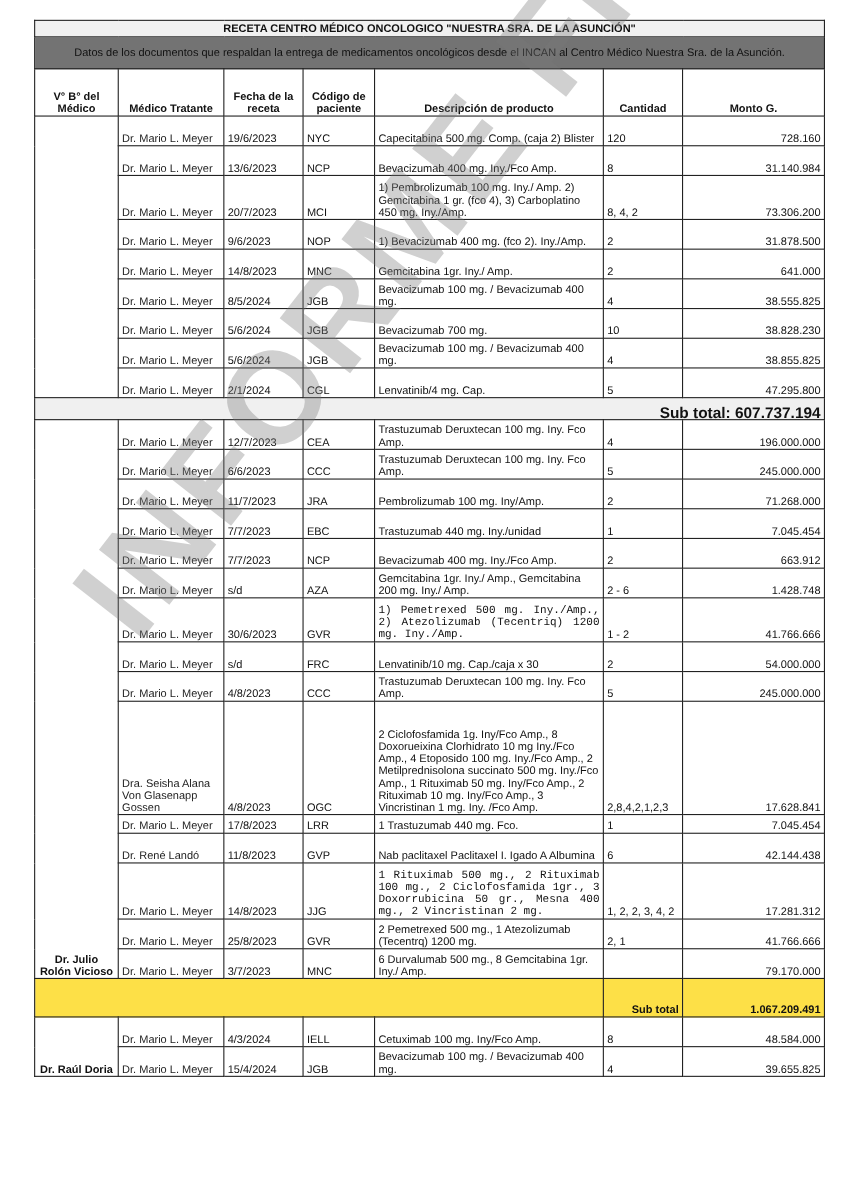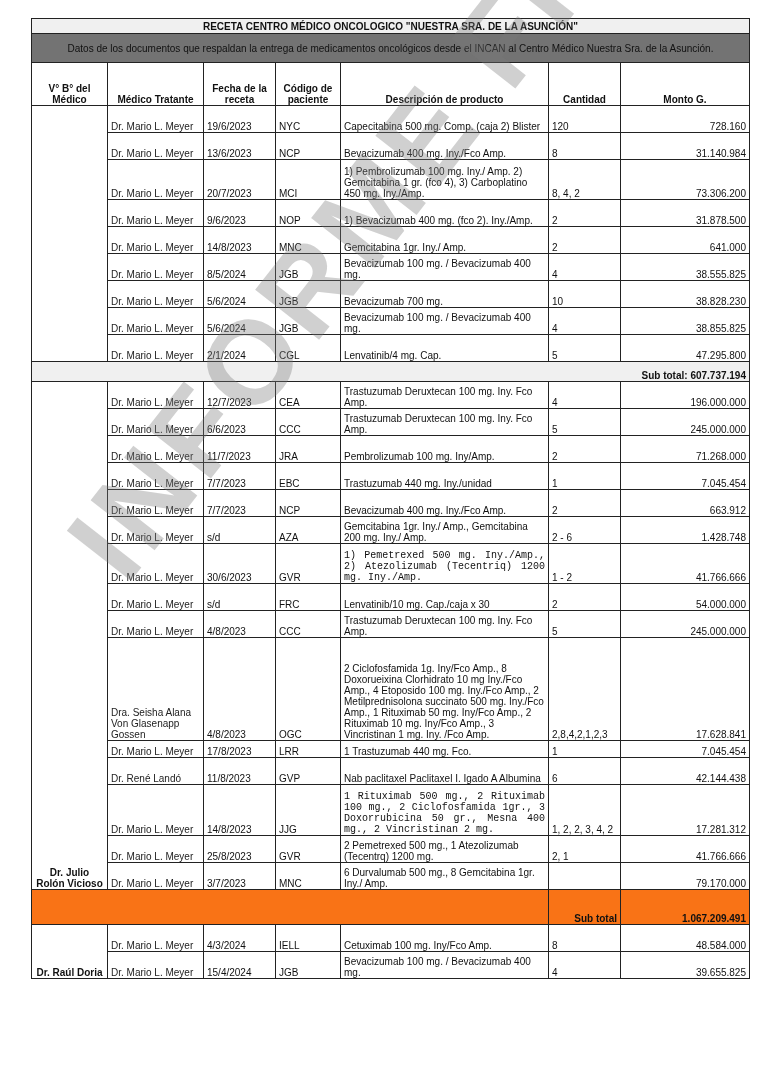--- a/index.html
+++ b/index.html
@@ -11,22 +11,22 @@
   .col-hdr th { font-weight:bold; font-size:11px; line-height:12px; text-align:center; vertical-align:middle; height:42px;margin-top:12px; }
   .col-hdr th.small { font-size:10px; }
   td.vb { font-weight:bold; text-align:center; vertical-align:middle; font-size:12px; line-height:17px; }
   td.med { color:#222; font-size:11px; line-height:12px; }
   td.date { vertical-align:top; padding-top:2px; font-size:10px; }
   td.code { text-align:left; font-size:11.5px; line-height:13px; }
   td.desc { font-size:10px; line-height:11px; }
   td.desc.just { text-align:justify;font-family:Liberation Mono, monospace; }
   td.qty { text-align:left; font-size:10.5px; }
   td.amt { text-align:right; font-size:10.5px; }
-  tr.subtotal td { background:#f0f0f0; font-weight:bold; font-size:10px; height:19px; }
-  tr.subtotal2 td { background:#f97316; font-weight:bold; font-size:10px; height:34px; }
+  tr.subtotal td { background:#f0f0f0; font-weight:bold; font-size:14px; height:19px; }
+  tr.subtotal2 td { background:#fde047; font-weight:bold; font-size:10px; height:34px; }
   .watermark { position:absolute; left:40px; top:520px; transform:rotate(-52deg); transform-origin:left top; font-family:"Liberation Sans", sans-serif; font-size:118px; font-weight:bold; color:rgba(120,120,120,0.35); letter-spacing:6px; white-space:nowrap; pointer-events:none; }
 </style>
 </head>
 <body>
 
 <table class="doc">
   <colgroup>
     <col style="width:76px">
       <col style="width:96px">
       <col style="width:72px">

